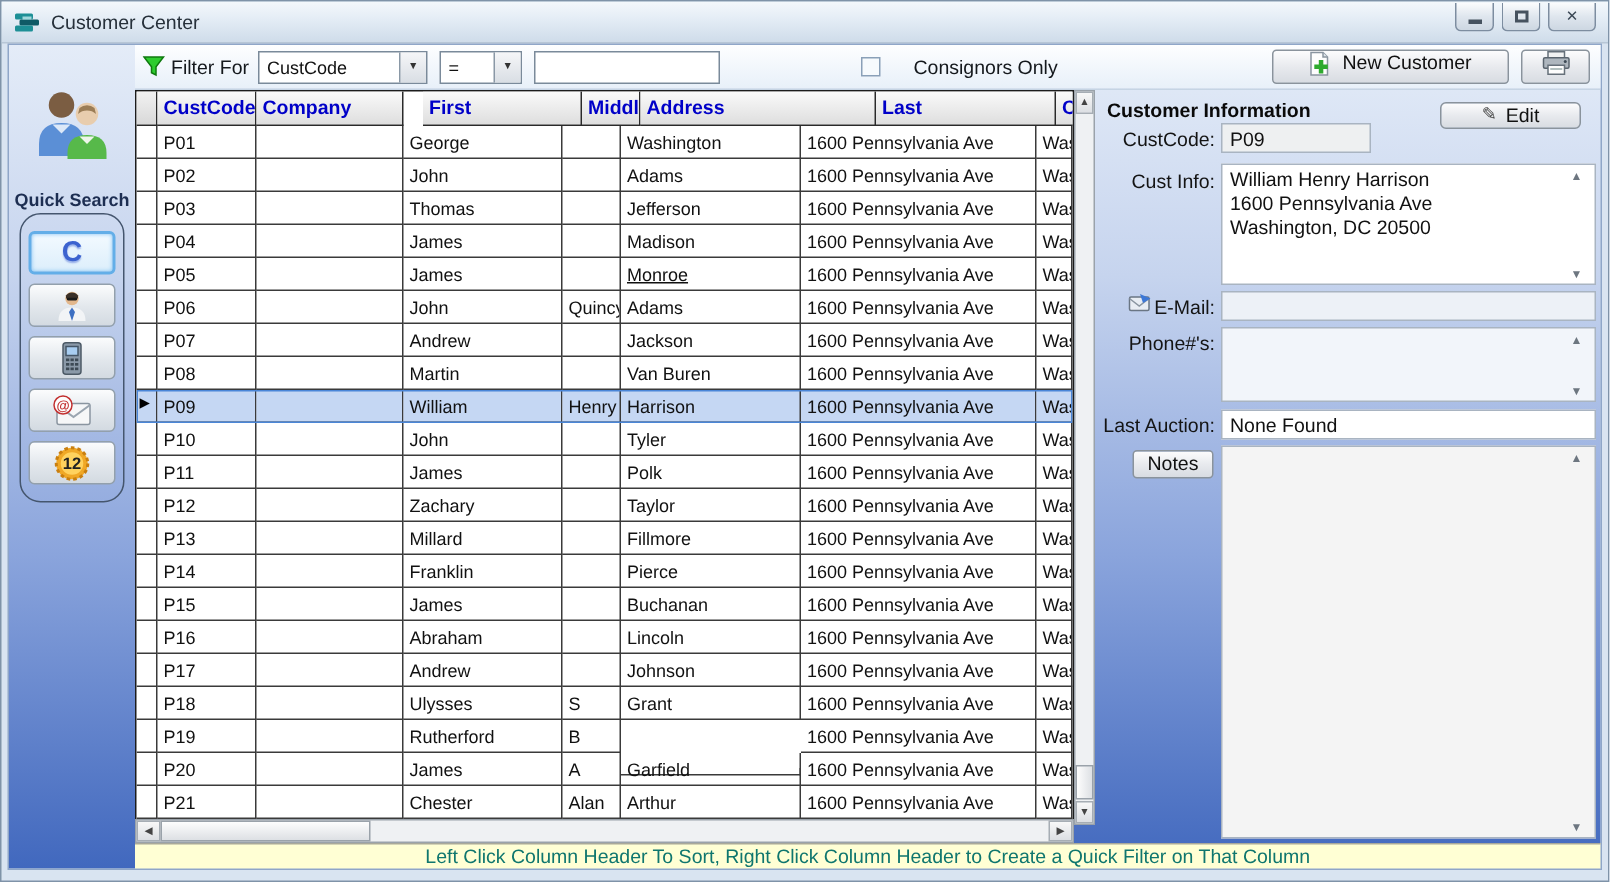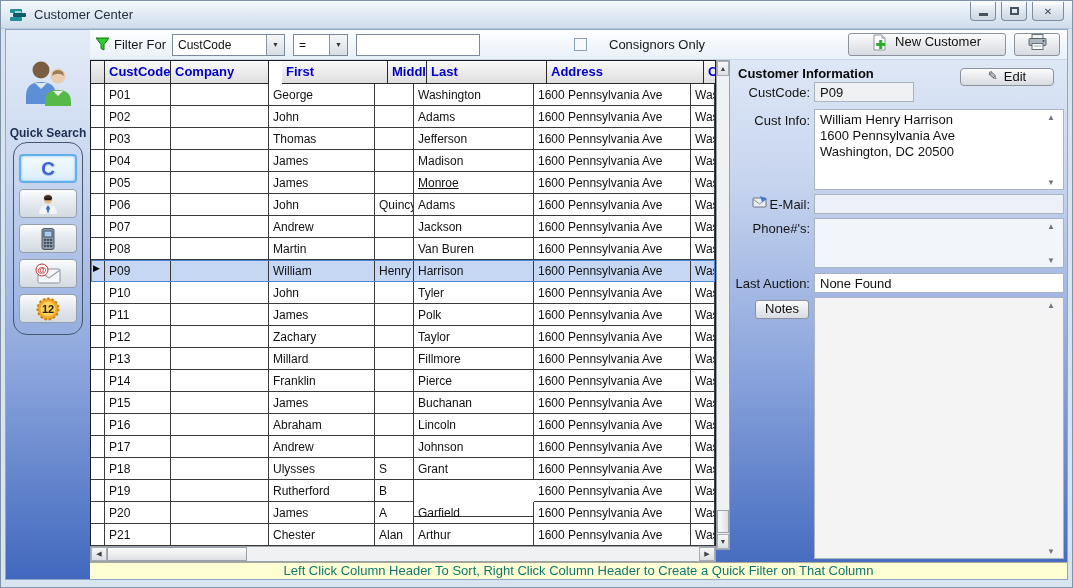--- a/index.html
+++ b/index.html
@@ -244,22 +244,22 @@
 
         <div class="grid-wrap">
           <div class="grid-box">
             <div class="grid-table">
               <div class="ghead" id="grid-header">
                   <div class="hcell ind" style="width: 14px; flex: 0 0 14px;"></div>
                   <div class="hcell" style="width: 66px; flex: 0 0 66px;">CustCode</div>
                   <div class="hcell" style="width: 98px; flex: 0 0 98px;">Company</div>
                   <div class="hcell" style="width: 106px; flex: 0 0 106px; margin-left: 13px;">First</div>
                   <div class="hcell" style="width: 39px; flex: 0 0 39px;">Middle</div>
+                  <div class="hcell" style="width: 157px; flex: 0 0 157px;">Address</div>
                   <div class="hcell" style="width: 120px; flex: 0 0 120px;">Last</div>
-                  <div class="hcell" style="width: 157px; flex: 0 0 157px;">Address</div>
                   <div class="hcell" style="width: 24px; flex: 0 0 24px;">City</div>
                 </div>
               <div id="grid-body">
                   <div class="grow">
                     <div class="gcell ind" style="width: 14px; flex: 0 0 14px;"></div>
                     <div class="gcell" style="width: 66px; flex: 0 0 66px;">P01</div>
                     <div class="gcell" style="width: 98px; flex: 0 0 98px;"></div>
                     <div class="gcell" style="width: 106px; flex: 0 0 106px;">George</div>
                     <div class="gcell" style="width: 39px; flex: 0 0 39px;"></div>
                     <div class="gcell" style="width: 120px; flex: 0 0 120px;">Washington</div>

